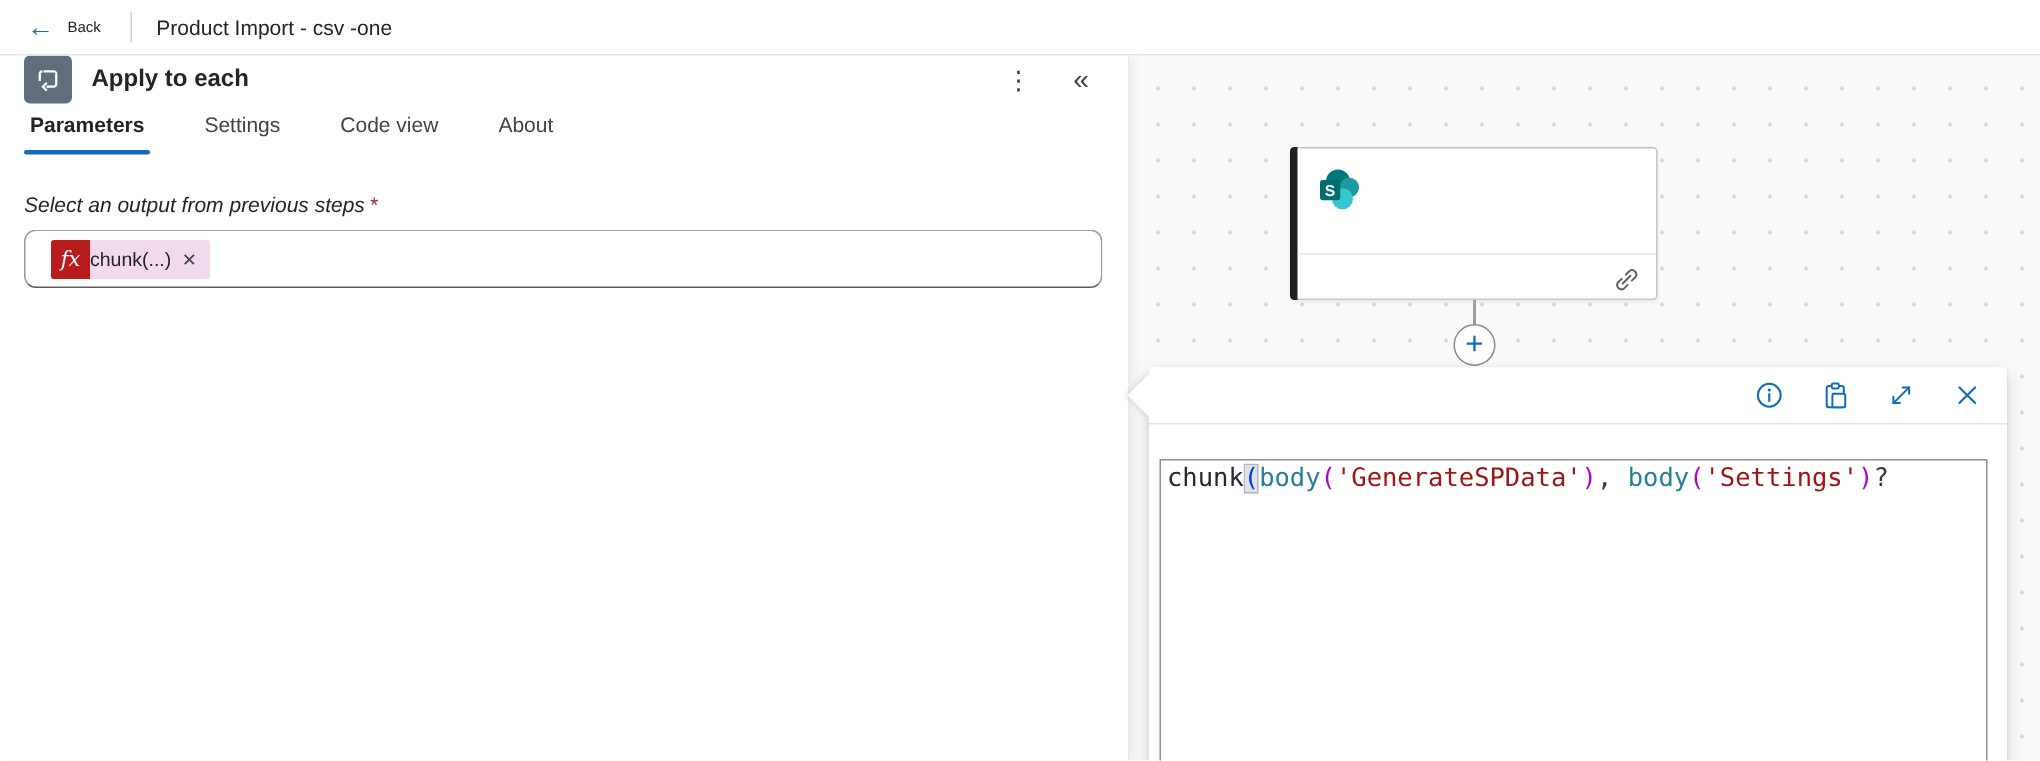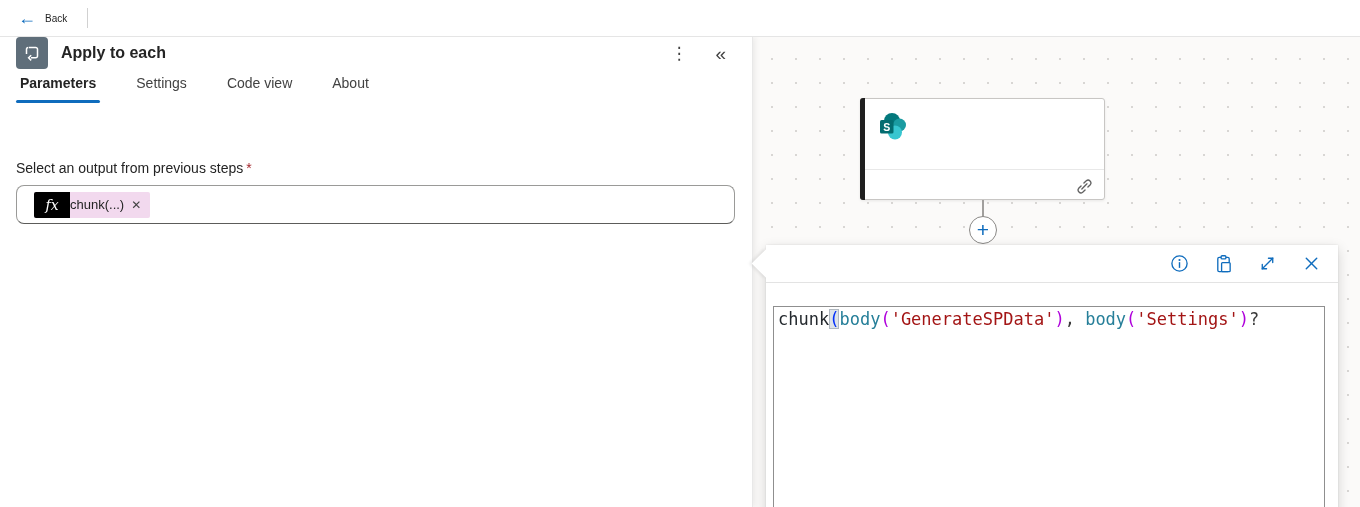--- a/index.html
+++ b/index.html
@@ -30,26 +30,26 @@
   .more-icon { font-size:17px; color:#424242; cursor:pointer; letter-spacing:0; line-height:1; }
   .collapse-icon { font-size:19px; color:#424242; cursor:pointer; line-height:1; }
 
   
   .tabs { display:flex; gap:32px; border-bottom:1px solid transparent; }
   .tab { font-size:14px; color:#424242; padding:6px 4px 12px 4px; cursor:pointer; position:relative; }
   .tab.active { font-weight:700; color:#242424; }
   .tab.active::after { content:""; position:absolute; left:0; right:0; bottom:0; height:3px; border-radius:2px; background:#0f6cbd; }
 
   
-  .field-label { margin-top:56px; font-size:14px; color:#242424; }
+  .field-label { margin-top:24px; font-size:14px; color:#242424;font-style:italic; }
   .req { color:#a4262c; margin-left:3px; }
   .output-input { margin-top:9px; height:39px; width:719px; border:1px solid #9a9a98; border-bottom-color:#5c5c5a;
     border-radius:8px; background:#fff; display:flex; align-items:center; padding-left:17px; cursor:text; }
   .token-pill { display:flex; align-items:center; height:26px; background:#f2d9ee; border-radius:2px; overflow:hidden; cursor:pointer; }
-  .fx-badge { width:36px; height:26px; background:#000000; color:#fff; display:flex; align-items:center; justify-content:center;
+  .fx-badge { width:26px; height:26px; background:#b91c1c; color:#fff; display:flex; align-items:center; justify-content:center;
     font-family:"DejaVu Serif","Liberation Serif",serif; font-style:italic; font-size:14px; }
   .token-label { font-size:13px; color:#242424; padding:0 7px 0 0; }
   .token-x { font-size:12px; color:#424242; padding-right:9px; cursor:pointer; }
 
   
   .trigger-card { position:absolute; left:107px; top:61px; width:245px; height:102px; background:#fff;
     border:1px solid #c8c6c4; border-radius:3px; box-shadow:0 1px 3px rgba(0,0,0,.08); cursor:pointer; }
   .card-accent { position:absolute; left:-1px; top:-1px; bottom:-1px; width:5px; background:#1f1f1f; border-radius:3px 0 0 3px; }
   .card-body { display:flex; align-items:flex-start; gap:10px; padding:13px 10px 0 18px; }
   .card-title { font-size:15px; font-weight:600; line-height:22px; color:#242424; max-width:160px; }
@@ -85,20 +85,21 @@
 </style>
 </head>
 <body>
 
 <div class="topbar">
   <div class="back-btn">
     <span class="back-arrow">←</span>
     <span class="back-label">Back</span>
   </div>
   <div class="topbar-divider"></div>
+  <div class="flow-title">Product Import - csv -one</div>
 </div>
 
 <div class="main">
 
   <div class="left-panel">
 
     <div class="panel-header">
       <div class="apply-icon">
         <svg width="18" height="18" viewBox="0 0 18 18">
           <path d="M6 3.5 H12.7 a1.8 1.8 0 0 1 1.8 1.8 V12 a1.8 1.8 0 0 1 -1.8 1.8 H8" fill="none" stroke="#fff" stroke-width="1.5"></path>

